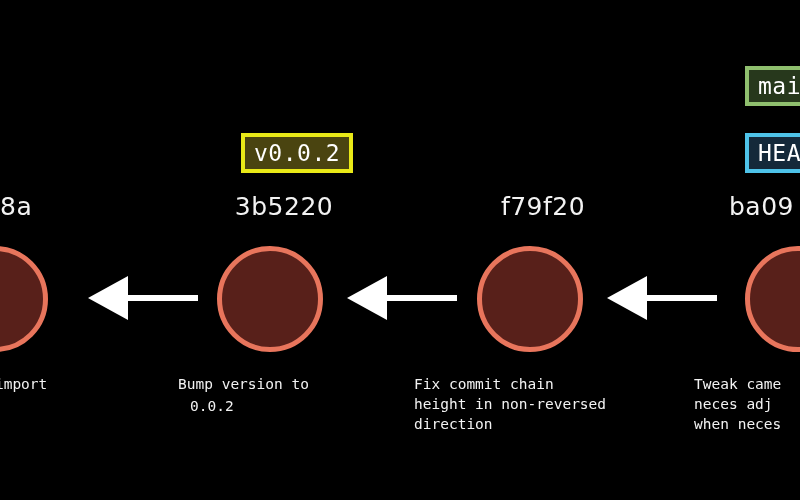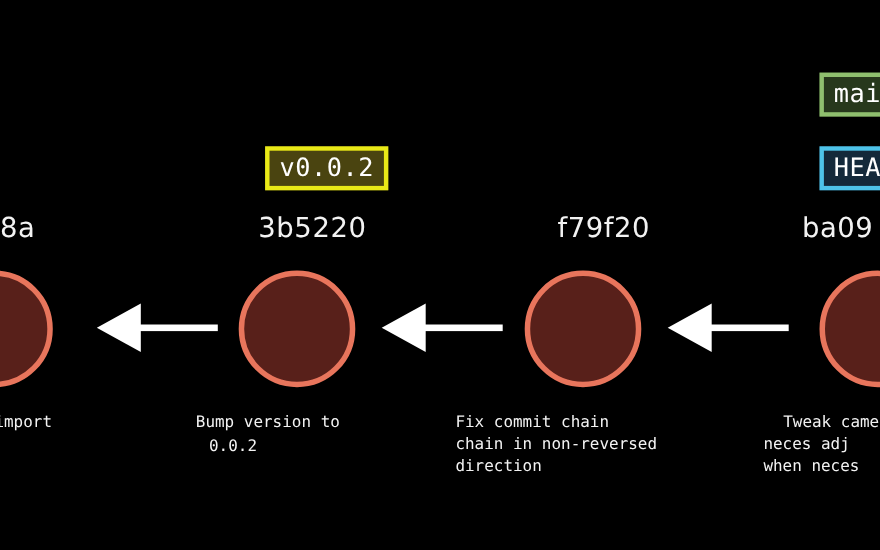--- a/index.html
+++ b/index.html
@@ -120,35 +120,35 @@
     <div class="commit-message" style="left:178px; top:374px;">Bump version to</div>
     <div class="commit-message" style="left:190px; top:396px;">0.0.2</div>
   </div>
 
   <div class="arrow" style="left:347px; top:276px; width:110px;">
     <div class="arrow-head"></div>
     <div class="arrow-shaft" style="left:38px; width:72px;"></div>
   </div>
 
   <div class="commit">
-    <div class="commit-hash" style="left:469px; top:194px; width:122px;text-align:right;">f79f20</div>
+    <div class="commit-hash" style="left:482px; top:194px; width:122px;">f79f20</div>
     <div class="commit-circle" style="left:477px; top:246px; width:106px; height:106px;"></div>
     <div class="commit-message" style="left:414px; top:374px;">Fix commit chain</div>
-    <div class="commit-message" style="left:414px; top:394px;">chain in non-reversed</div>
+    <div class="commit-message" style="left:414px; top:394px;">height in non-reversed</div>
     <div class="commit-message" style="left:414px; top:414px;">direction</div>
   </div>
 
   <div class="arrow" style="left:607px; top:276px; width:110px;">
     <div class="arrow-head"></div>
     <div class="arrow-shaft" style="left:38px; width:72px;"></div>
   </div>
 
   <div class="commit">
     <div class="ref-badge ref-branch" style="left:745px; top:66px; height:40px;">mai</div>
     <div class="ref-badge ref-head" style="left:745px; top:133px; height:40px;">HEA</div>
     <div class="commit-hash" style="left:729px; top:194px; width:122px; text-align:left;">ba09</div>
     <div class="commit-circle" style="left:745px; top:246px; width:106px; height:106px;"></div>
-    <div class="commit-message" style="left:694px; top:374px;margin-left:18px;">Tweak came</div>
+    <div class="commit-message" style="left:694px; top:374px;">Tweak came</div>
     <div class="commit-message" style="left:694px; top:394px;">neces adj</div>
     <div class="commit-message" style="left:694px; top:414px;">when neces</div>
   </div>
 
 </div>
 
 </body></html>

